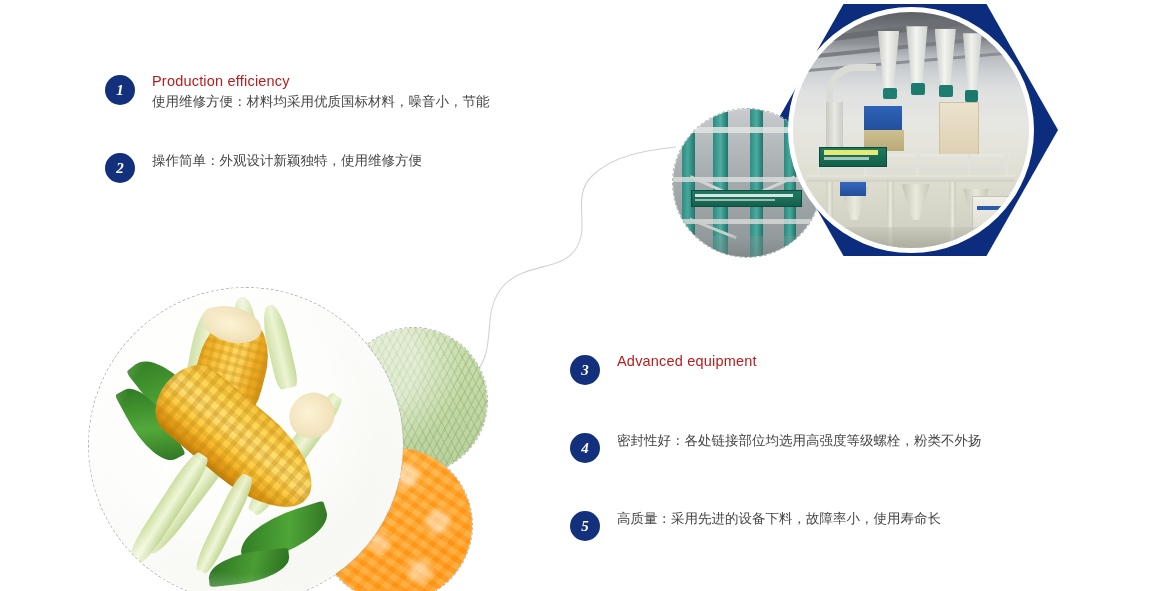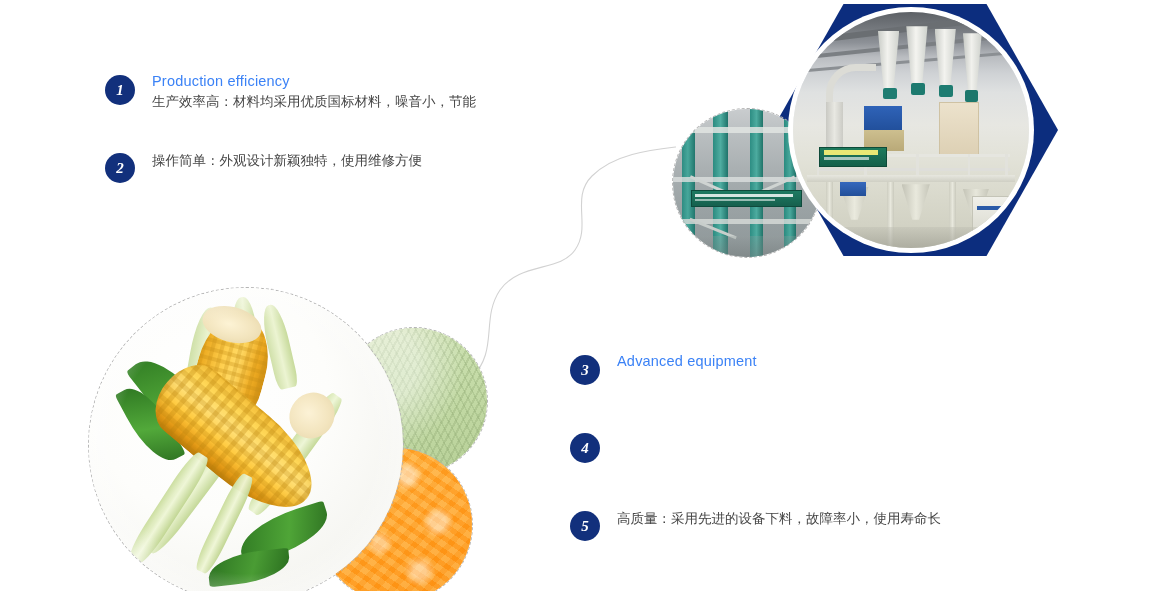--- a/index.html
+++ b/index.html
@@ -23,21 +23,21 @@
     background:#12307c;color:#ffffff;
     font-style:italic;font-weight:bold;font-size:15px;
     font-family:"Liberation Serif","DejaVu Serif",serif;
     display:flex;align-items:center;justify-content:center;
     flex:0 0 30px;
     box-sizing:border-box;
     letter-spacing:0;
   }
   .feature-text{margin-left:17px;margin-top:-3px;}
   .feature-title{
-    color:#3b82f6;font-size:14.5px;line-height:19px;
+    color:#b91c1c;font-size:14.5px;line-height:19px;
     letter-spacing:.2px;white-space:nowrap;
   }
   .feature-desc{
     color:#454545;font-size:13.5px;line-height:20px;
     white-space:nowrap;margin-top:1px;
   }
 
   
   .hexagon{
     position:absolute;
@@ -247,41 +247,42 @@
 
       <div class="m-layer" style="left:0;top:0;width:100%;height:100%;border-radius:50%;
            background:radial-gradient(circle at 50% 50%,rgba(255,255,255,0) 58%,rgba(255,255,255,.72) 84%,#ffffff 100%);"></div>
     </div>
   </div>
 
   <div class="feature-row" style="left:105px;top:75px;">
     <div class="badge">1</div>
     <div class="feature-text">
       <div class="feature-title">Production efficiency</div>
-      <div class="feature-desc">生产效率高：材料均采用优质国标材料，噪音小，节能</div>
+      <div class="feature-desc">使用维修方便：材料均采用优质国标材料，噪音小，节能</div>
     </div>
   </div>
 
   <div class="feature-row" style="left:105px;top:153px;">
     <div class="badge">2</div>
     <div class="feature-text">
       <div class="feature-desc">操作简单：外观设计新颖独特，使用维修方便</div>
     </div>
   </div>
 
   <div class="feature-row" style="left:570px;top:355px;">
     <div class="badge">3</div>
     <div class="feature-text">
       <div class="feature-title">Advanced equipment</div>
     </div>
   </div>
 
   <div class="feature-row" style="left:570px;top:433px;">
     <div class="badge">4</div>
     <div class="feature-text">
+      <div class="feature-desc">密封性好：各处链接部位均选用高强度等级螺栓，粉类不外扬</div>
     </div>
   </div>
 
   <div class="feature-row" style="left:570px;top:511px;">
     <div class="badge">5</div>
     <div class="feature-text">
       <div class="feature-desc">高质量：采用先进的设备下料，故障率小，使用寿命长</div>
     </div>
   </div>
 

